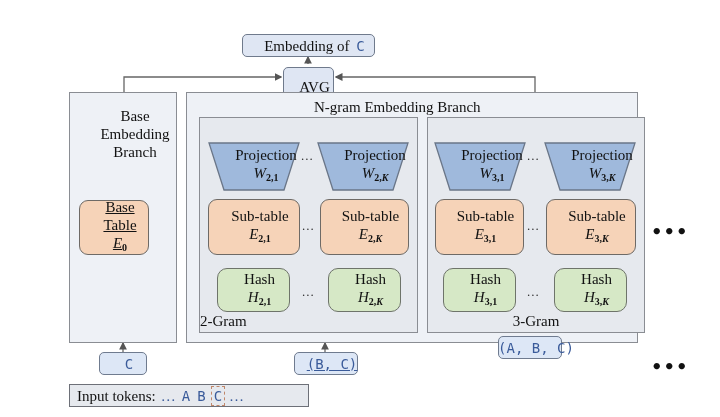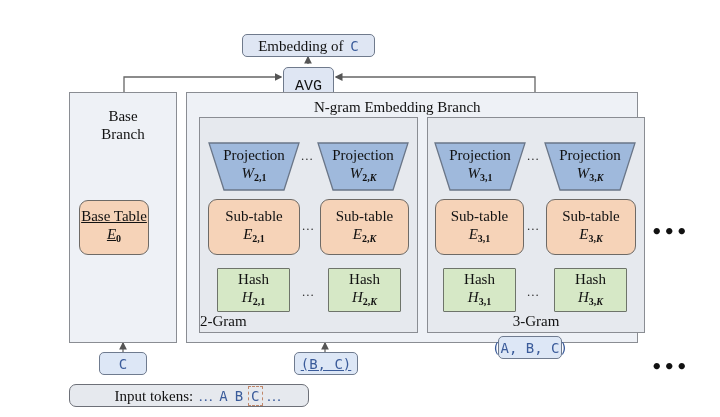--- a/index.html
+++ b/index.html
@@ -4,23 +4,23 @@
 <style>
   html, body { margin: 0; padding: 0; background: #ffffff; }
   body { width: 720px; height: 417px; position: relative; overflow: hidden;
          font-family: "Liberation Serif", "DejaVu Serif", serif; color: #111; }
   .abs { position: absolute; box-sizing: border-box; }
   .panel { border: 1.3px solid #8a8d93; }
   .outer-panel { background: #eef1f6; }
   .inner-panel { background: #e6e9ee; }
   .blue-box { background: #dfe6f3; border: 1.3px solid #6f7a8c; border-radius: 5px; }
   .orange-box { background: #f6d3b8; border: 1.3px solid #6e6a66; border-radius: 9px; }
-  .green-box { background: #d6e8c6; border: 1.3px solid #6e746a; border-radius: 1px; }
+  .green-box { background: #d6e8c6; border: 1.3px solid #6e746a; border-radius: 10px; }
   .token-box { background: #dde7f6; border: 1.3px solid #6f7b8f; border-radius: 5px; }
-  .center { display: flex; flex-direction: column; align-items: center; justify-content: center; text-align: center; }
+  .center { display: flex; flex-direction: column; align-items: center; justify-content: center; text-align: center; padding-left: 12px; }
   .label { font-size: 15px; line-height: 18px; }
   .math { font-style: italic; font-size: 15px; line-height: 18px; }
   .math sub { font-style: normal; font-size: 10px; font-weight: bold; vertical-align: -3px; }
   .math sub i { font-style: italic; font-weight: bold; }
   .mono { font-family: "DejaVu Sans Mono", "Liberation Mono", monospace; color: #3a5b9a; }
   .dots { font-size: 13px; color: #333; letter-spacing: 1px; }
   .big-dots { font-size: 18px; font-weight: bold; color: #111; letter-spacing: 1px; font-family: "DejaVu Sans", sans-serif; }
   svg.wires { position: absolute; left: 0; top: 0; }
   .proj { position: absolute; }
   .proj svg { position: absolute; left: 0; top: 0; }
@@ -67,27 +67,28 @@
   </g>
 </svg>
 
 <div class="abs blue-box center" style="left:242px;top:34px;width:133px;height:23px;">
   <div class="label">
     <span>Embedding of</span>
     <span class="mono" style="font-size:14px;margin-left:3px;">C</span>
   </div>
 </div>
 
-<div class="abs blue-box center" style="left:283px;top:67px;width:51px;height:39px;font-family:Liberation Mono, monospace;">
+<div class="abs blue-box center" style="left:283px;top:67px;width:51px;height:39px;">
   <span class="label">AVG</span>
 </div>
 
 <div class="abs panel outer-panel" style="left:69px;top:92px;width:108px;height:251px;">
   <div class="center" style="position:absolute;left:0;top:14px;width:100%;">
     <div class="label">Base</div>
+    <div class="label">Embedding</div>
     <div class="label">Branch</div>
   </div>
 </div>
 <div class="abs orange-box center" style="left:79px;top:200px;width:70px;height:55px;text-decoration:underline;">
   <span class="label">Base Table</span>
   <span class="math"><span>E</span><sub>0</sub></span>
 </div>
 
 <div class="abs panel outer-panel" style="left:186px;top:92px;width:452px;height:251px;">
   <div class="label" style="position:absolute;left:127px;top:5px;">N-gram Embedding Branch</div>
@@ -185,20 +186,20 @@
   <span class="mono" style="font-size:14px;">C</span>
 </div>
 <div class="abs token-box center" style="left:294px;top:352px;width:64px;height:23px;">
   <span class="mono" style="font-size:14px;white-space:pre;text-decoration:underline;">(B, C)</span>
 </div>
 <div class="abs token-box center" style="left:498px;top:336px;width:64px;height:23px;">
   <span class="mono" style="font-size:14px;white-space:pre;">(A, B, C)</span>
 </div>
 <span class="abs big-dots" style="left:651px;top:356px;">•••</span>
 
-<div class="abs" style="left:69px;top:384px;width:240px;height:23px;background:#e6e9ee;border:1.3px solid #6d7078;border-radius:7px;display:flex;align-items:center;padding-left:18px;justify-content:center;">
+<div class="abs" style="left:69px;top:384px;width:240px;height:23px;background:#e6e9ee;border:1.3px solid #6d7078;border-radius:0;display:flex;align-items:center;padding-left:7px;">
   <span class="label">Input tokens:</span>
   <span class="label" style="margin-left:5px;color:#3a5b9a;">…</span>
   <span class="mono" style="font-size:14px;margin-left:6px;">A</span>
   <span class="mono" style="font-size:14px;margin-left:7px;">B</span>
   <span class="mono" style="font-size:14px;margin-left:5px;border:1.3px dashed #c0876a;padding:0 2px;line-height:18px;">C</span>
   <span class="label" style="margin-left:4px;color:#3a5b9a;">…</span>
 </div>
 
 </body></html>

